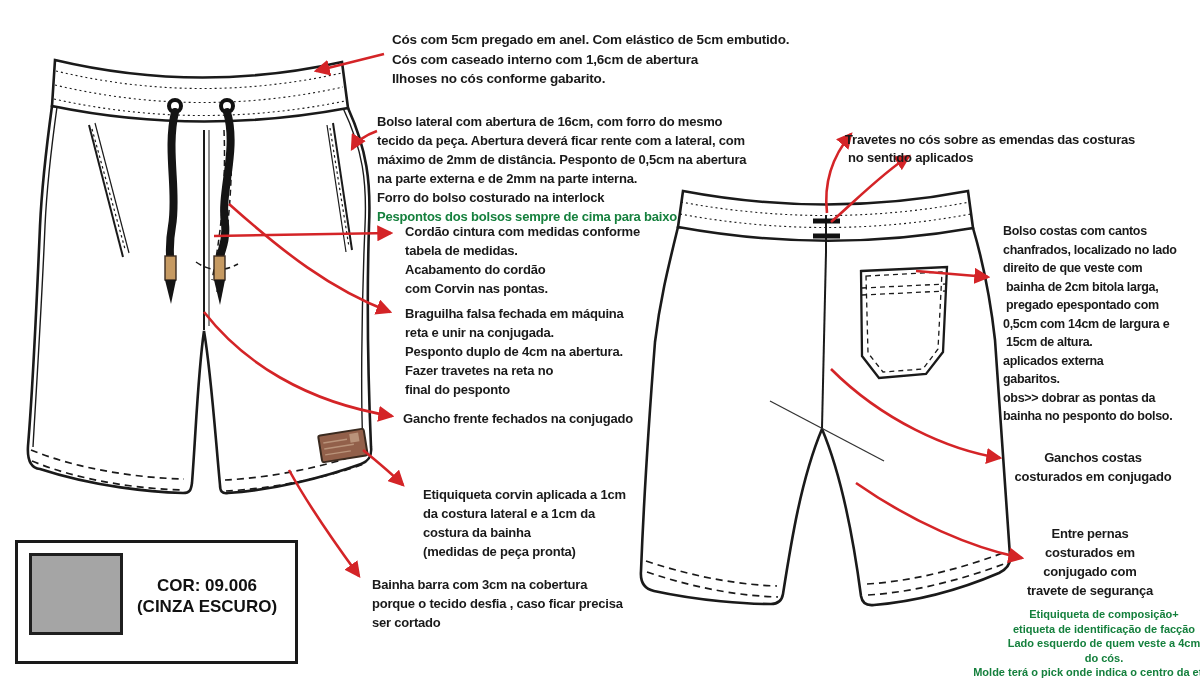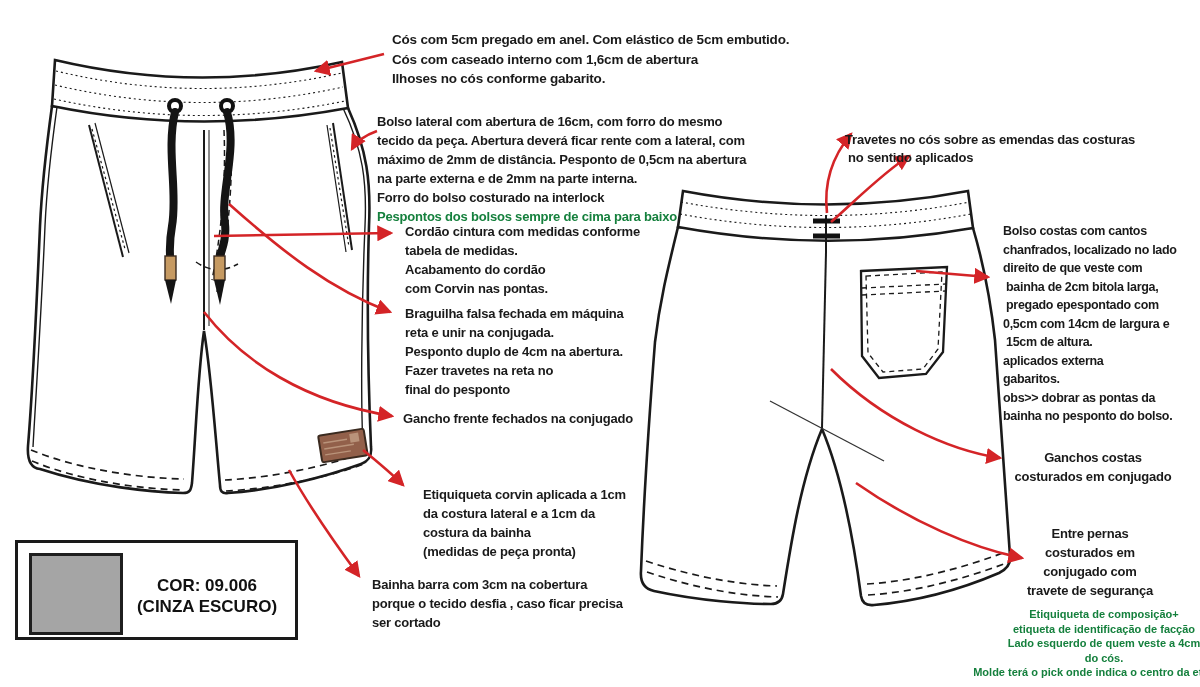--- a/index.html
+++ b/index.html
@@ -6,21 +6,21 @@
   #canvas{position:relative;width:1200px;height:687px;background:#ffffff;overflow:hidden;
           font-family:"Liberation Sans",sans-serif;}
   svg{position:absolute;left:0;top:0;}
   .note{position:absolute;color:#1a1a1a;font-weight:600;font-size:13px;line-height:19px;
         letter-spacing:-0.2px;white-space:nowrap;}
   .note .ln{white-space:nowrap;}
   .red{color:#15803d;}
   .center{text-align:center;}
   .small{font-size:11px;line-height:14.5px;letter-spacing:0;}
   .tight{font-size:12.5px;line-height:18.5px;letter-spacing:-0.3px;}
-  #colorbox{position:absolute;left:15px;top:540px;width:283px;height:100px;
+  #colorbox{position:absolute;left:15px;top:540px;width:283px;height:124px;
             border:3px solid #1a1a1a;box-sizing:border-box;background:#fff;}
   #swatch{position:absolute;left:11px;top:10px;width:94px;height:82px;
           border:3px solid #1f1f1f;box-sizing:border-box;}
   #colorbox .label{position:absolute;left:105px;right:4px;top:32px;text-align:center;
                    font-size:17px;line-height:21px;font-weight:600;color:#111;}
 </style>
 </head>
 <body>
 
 <div id="canvas">

